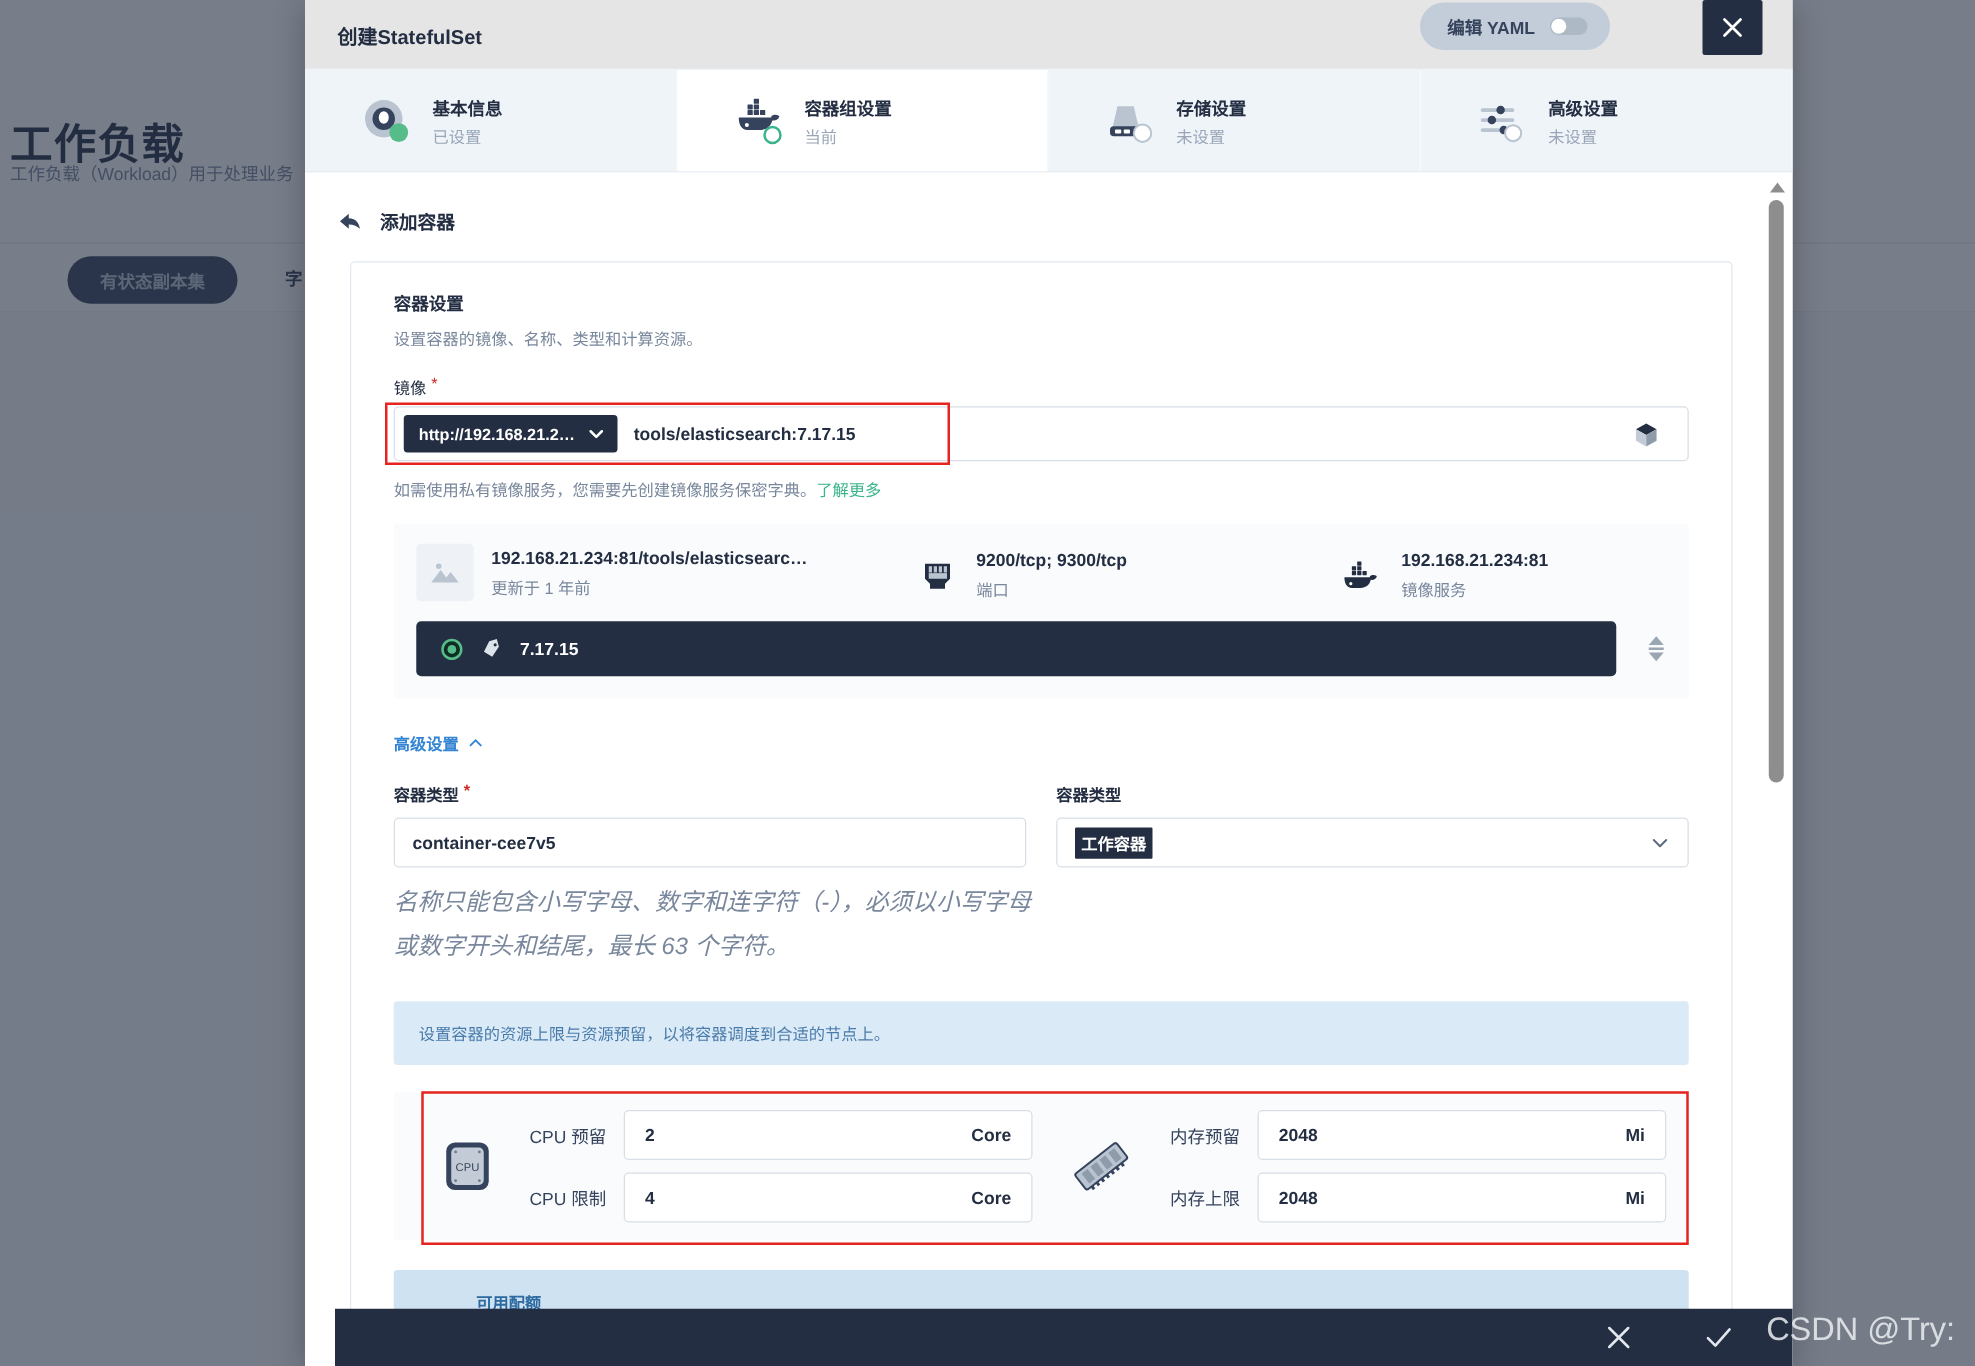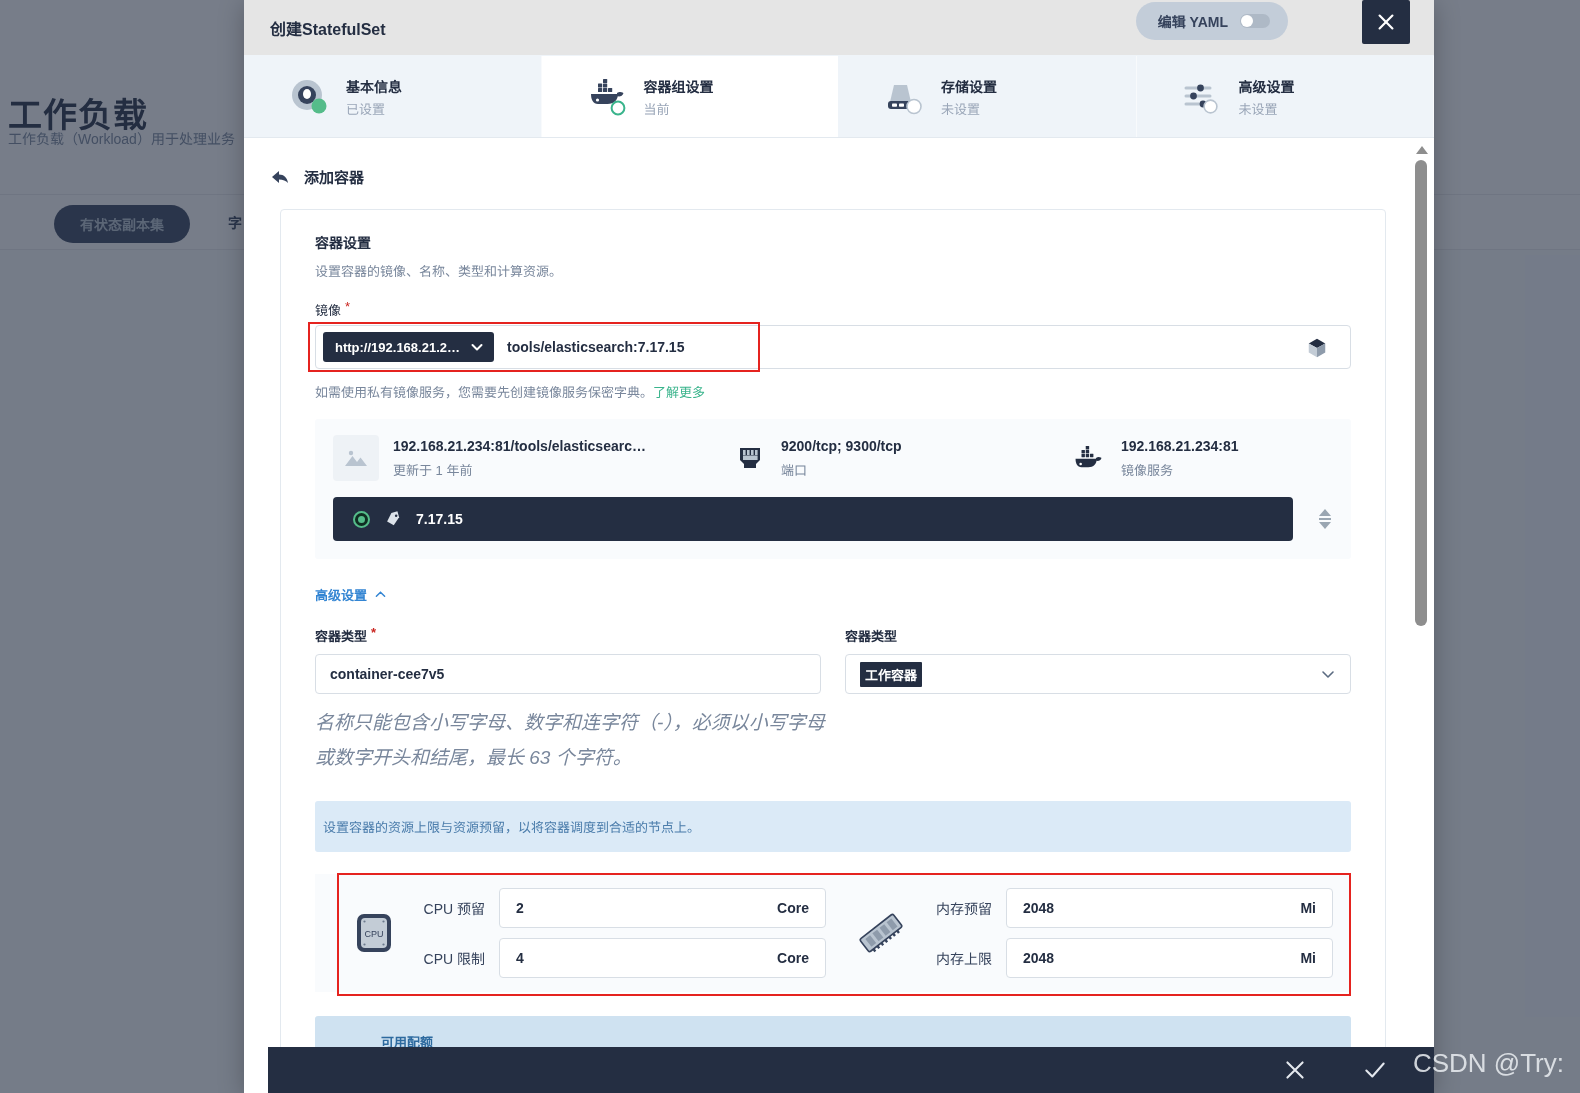--- a/index.html
+++ b/index.html
@@ -145,21 +145,21 @@
   .cube-icon { position: absolute; right: 22px; top: 11px; width: 22px; height: 22px; }
 
   .hint { font-size: 13px; color: #79879c; margin-top: 13px; }
   .hint a { color: #3ab48c; text-decoration: none; cursor: pointer; }
 
   
   .result-panel {
     margin-top: 18px; background: #f9fbfd; border-radius: 3px;
     padding: 16px 18px 18px 18px;
   }
-  .result-top { display: flex; align-items: center; }
+  .result-top { display: flex; align-items: flex-end; }
   .res-item { display: flex; align-items: center; gap: 14px; }
   .res-thumb {
     width: 46px; height: 46px; border-radius: 4px; background: #eef2f6;
     display:flex; align-items:center; justify-content:center;
   }
   .res-t1 { font-size: 14px; font-weight: bold; color: #242e42; }
   .res-t2 { font-size: 13px; color: #79879c; margin-top: 6px; }
   .res-icon-box { width: 34px; height: 34px; display:flex; align-items:center; justify-content:center;}
 
   .tag-row {
@@ -204,21 +204,21 @@
   }
   .sel-value {
     background: #242e42; color: #fff; font-size: 13px; font-weight: bold;
     padding: 3px 5px; border-radius: 1px;
   }
   .help-text { font-size: 19px; color: #79879c; margin-top: 11px; line-height: 1.85; max-width: 510px; font-style: italic; }
 
   
   .info-banner {
     margin-top: 26px; background: #dbeaf7; border-radius: 3px;
-    padding: 16px 8px; font-size: 13px; color: #4a7cab;
+    padding: 16px 20px; font-size: 13px; color: #4a7cab;
   }
 
   
   .res-outer { position: relative; margin-top: 22px; }
   .redbox-res {
     position: absolute; left: 22px; top: -1px; right: 0; height: 123px;
     border: 2px solid #e5231f; pointer-events: none; z-index: 5;
   }
   .res-grid {
     display: flex; background: #f9fbfd; padding: 14px 18px 14px 32px; gap: 28px;

